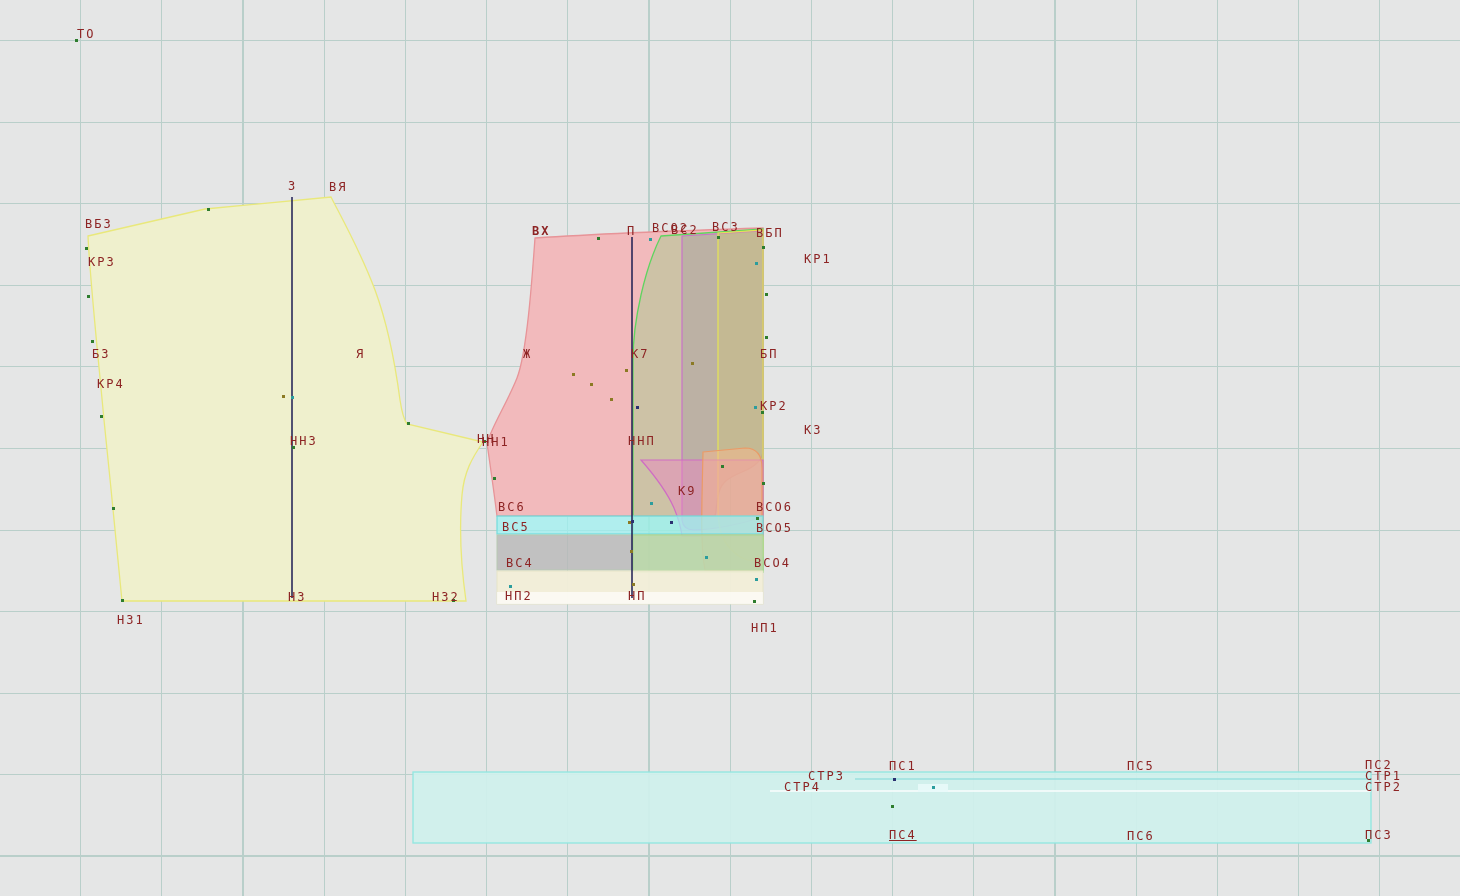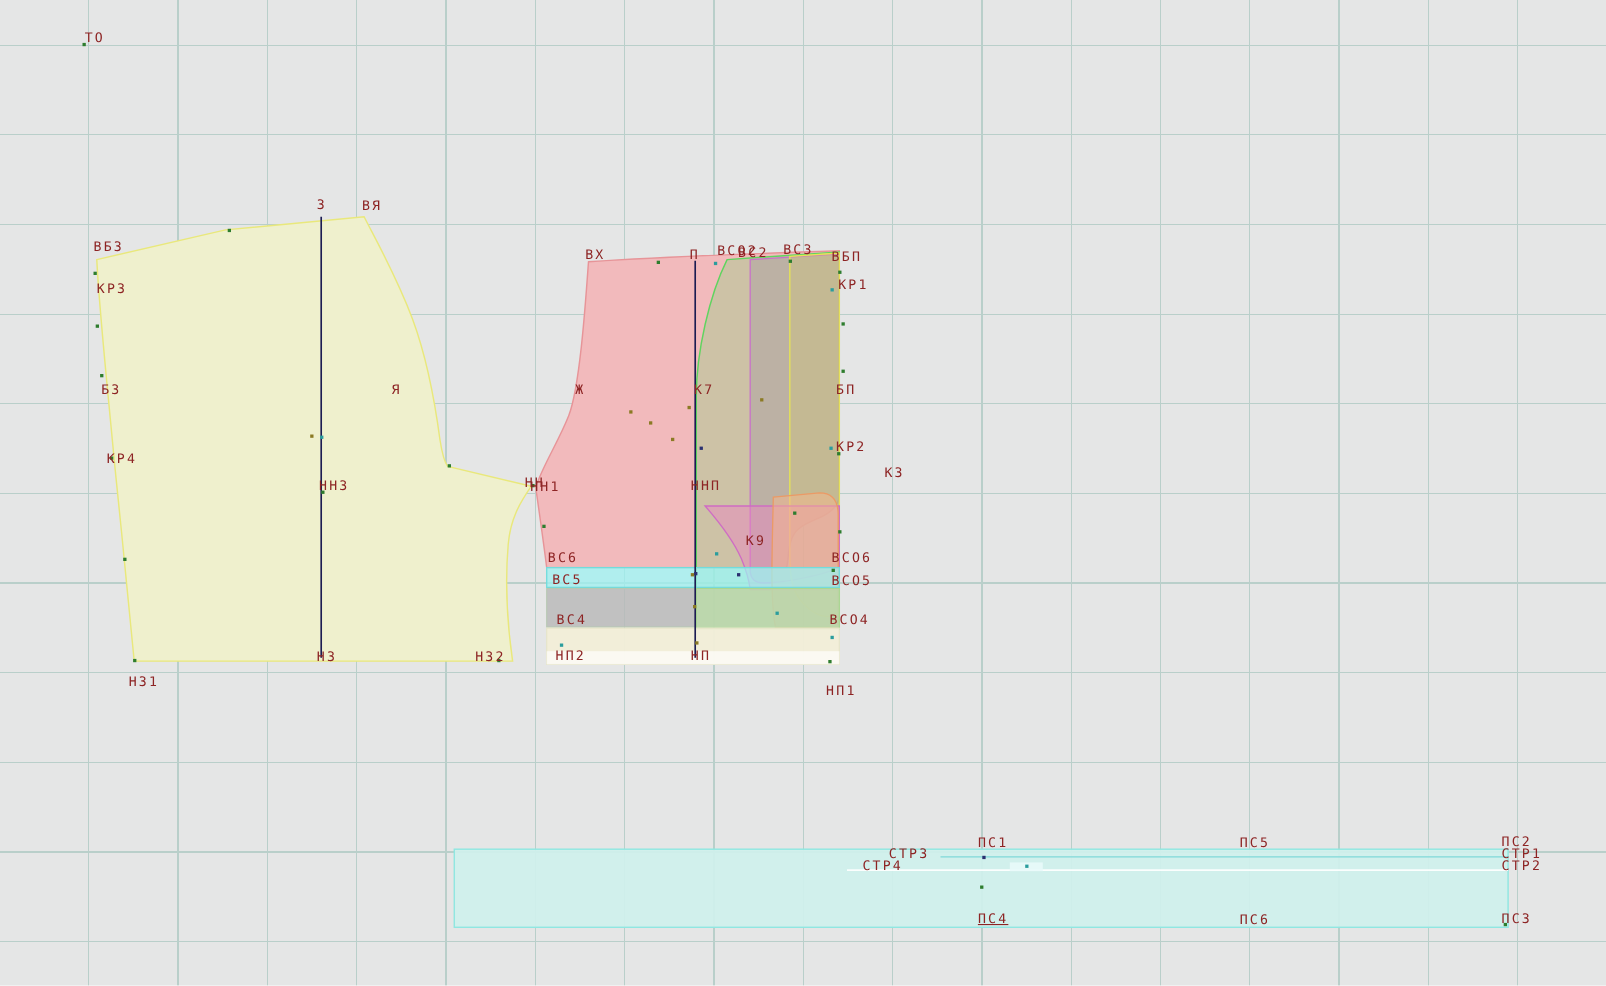--- a/index.html
+++ b/index.html
@@ -134,32 +134,32 @@
       <div class="pt" style="left: 1367px; top: 839px; background: rgb(46, 125, 46);"></div>
     </div>
   <div id="labels-layer">
       <span class="lbl" style="left: 77px; top: 28px; color: rgb(141, 36, 36);">ТО</span>
       <span class="lbl" style="left: 85px; top: 218px; color: rgb(141, 36, 36);">ВБЗ</span>
       <span class="lbl" style="left: 88px; top: 256px; color: rgb(141, 36, 36);">КР3</span>
       <span class="lbl" style="left: 288px; top: 180px; color: rgb(141, 36, 36);">З</span>
       <span class="lbl" style="left: 329px; top: 181px; color: rgb(141, 36, 36);">ВЯ</span>
       <span class="lbl" style="left: 92px; top: 348px; color: rgb(141, 36, 36);">БЗ</span>
       <span class="lbl" style="left: 356px; top: 348px; color: rgb(141, 36, 36);">Я</span>
-      <span class="lbl" style="left: 97px; top: 411px; color: rgb(141, 36, 36);">КР4</span>
+      <span class="lbl" style="left: 97px; top: 378px; color: rgb(141, 36, 36);">КР4</span>
       <span class="lbl" style="left: 290px; top: 435px; color: rgb(141, 36, 36);">ННЗ</span>
       <span class="lbl" style="left: 117px; top: 591px; color: rgb(141, 36, 36); margin-top: 23px;">НЗ1</span>
       <span class="lbl" style="left: 288px; top: 591px; color: rgb(141, 36, 36);">НЗ</span>
       <span class="lbl" style="left: 432px; top: 591px; color: rgb(141, 36, 36);">НЗ2</span>
-      <span class="lbl" style="left: 532px; top: 225px; color: rgb(141, 36, 36);">ВХ</span>
+      <span class="lbl" style="left: 532px; top: 225px; color: rgb(141, 36, 36); font-weight: bold;">ВХ</span>
       <span class="lbl" style="left: 627px; top: 225px; color: rgb(141, 36, 36);">П</span>
       <span class="lbl" style="left: 652px; top: 222px; color: rgb(141, 36, 36);">ВСО2</span>
       <span class="lbl" style="left: 671px; top: 224px; color: rgb(141, 36, 36);">ВС2</span>
       <span class="lbl" style="left: 712px; top: 221px; color: rgb(141, 36, 36);">ВС3</span>
       <span class="lbl" style="left: 756px; top: 227px; color: rgb(141, 36, 36);">ВБП</span>
-      <span class="lbl" style="left: 762px; top: 253px; color: rgb(141, 36, 36);">КР1</span>
+      <span class="lbl" style="left: 804px; top: 253px; color: rgb(141, 36, 36);">КР1</span>
       <span class="lbl" style="left: 523px; top: 348px; color: rgb(141, 36, 36);">Ж</span>
       <span class="lbl" style="left: 631px; top: 348px; color: rgb(141, 36, 36);">К7</span>
       <span class="lbl" style="left: 760px; top: 348px; color: rgb(141, 36, 36);">БП</span>
       <span class="lbl" style="left: 760px; top: 400px; color: rgb(141, 36, 36);">КР2</span>
       <span class="lbl" style="left: 804px; top: 424px; color: rgb(141, 36, 36);">К3</span>
       <span class="lbl" style="left: 477px; top: 433px; color: rgb(141, 36, 36);">НН</span>
       <span class="lbl" style="left: 482px; top: 436px; color: rgb(141, 36, 36);">НН1</span>
       <span class="lbl" style="left: 628px; top: 435px; color: rgb(141, 36, 36);">ННП</span>
       <span class="lbl" style="left: 678px; top: 485px; color: rgb(141, 36, 36);">К9</span>
       <span class="lbl" style="left: 498px; top: 501px; color: rgb(141, 36, 36);">ВС6</span>

